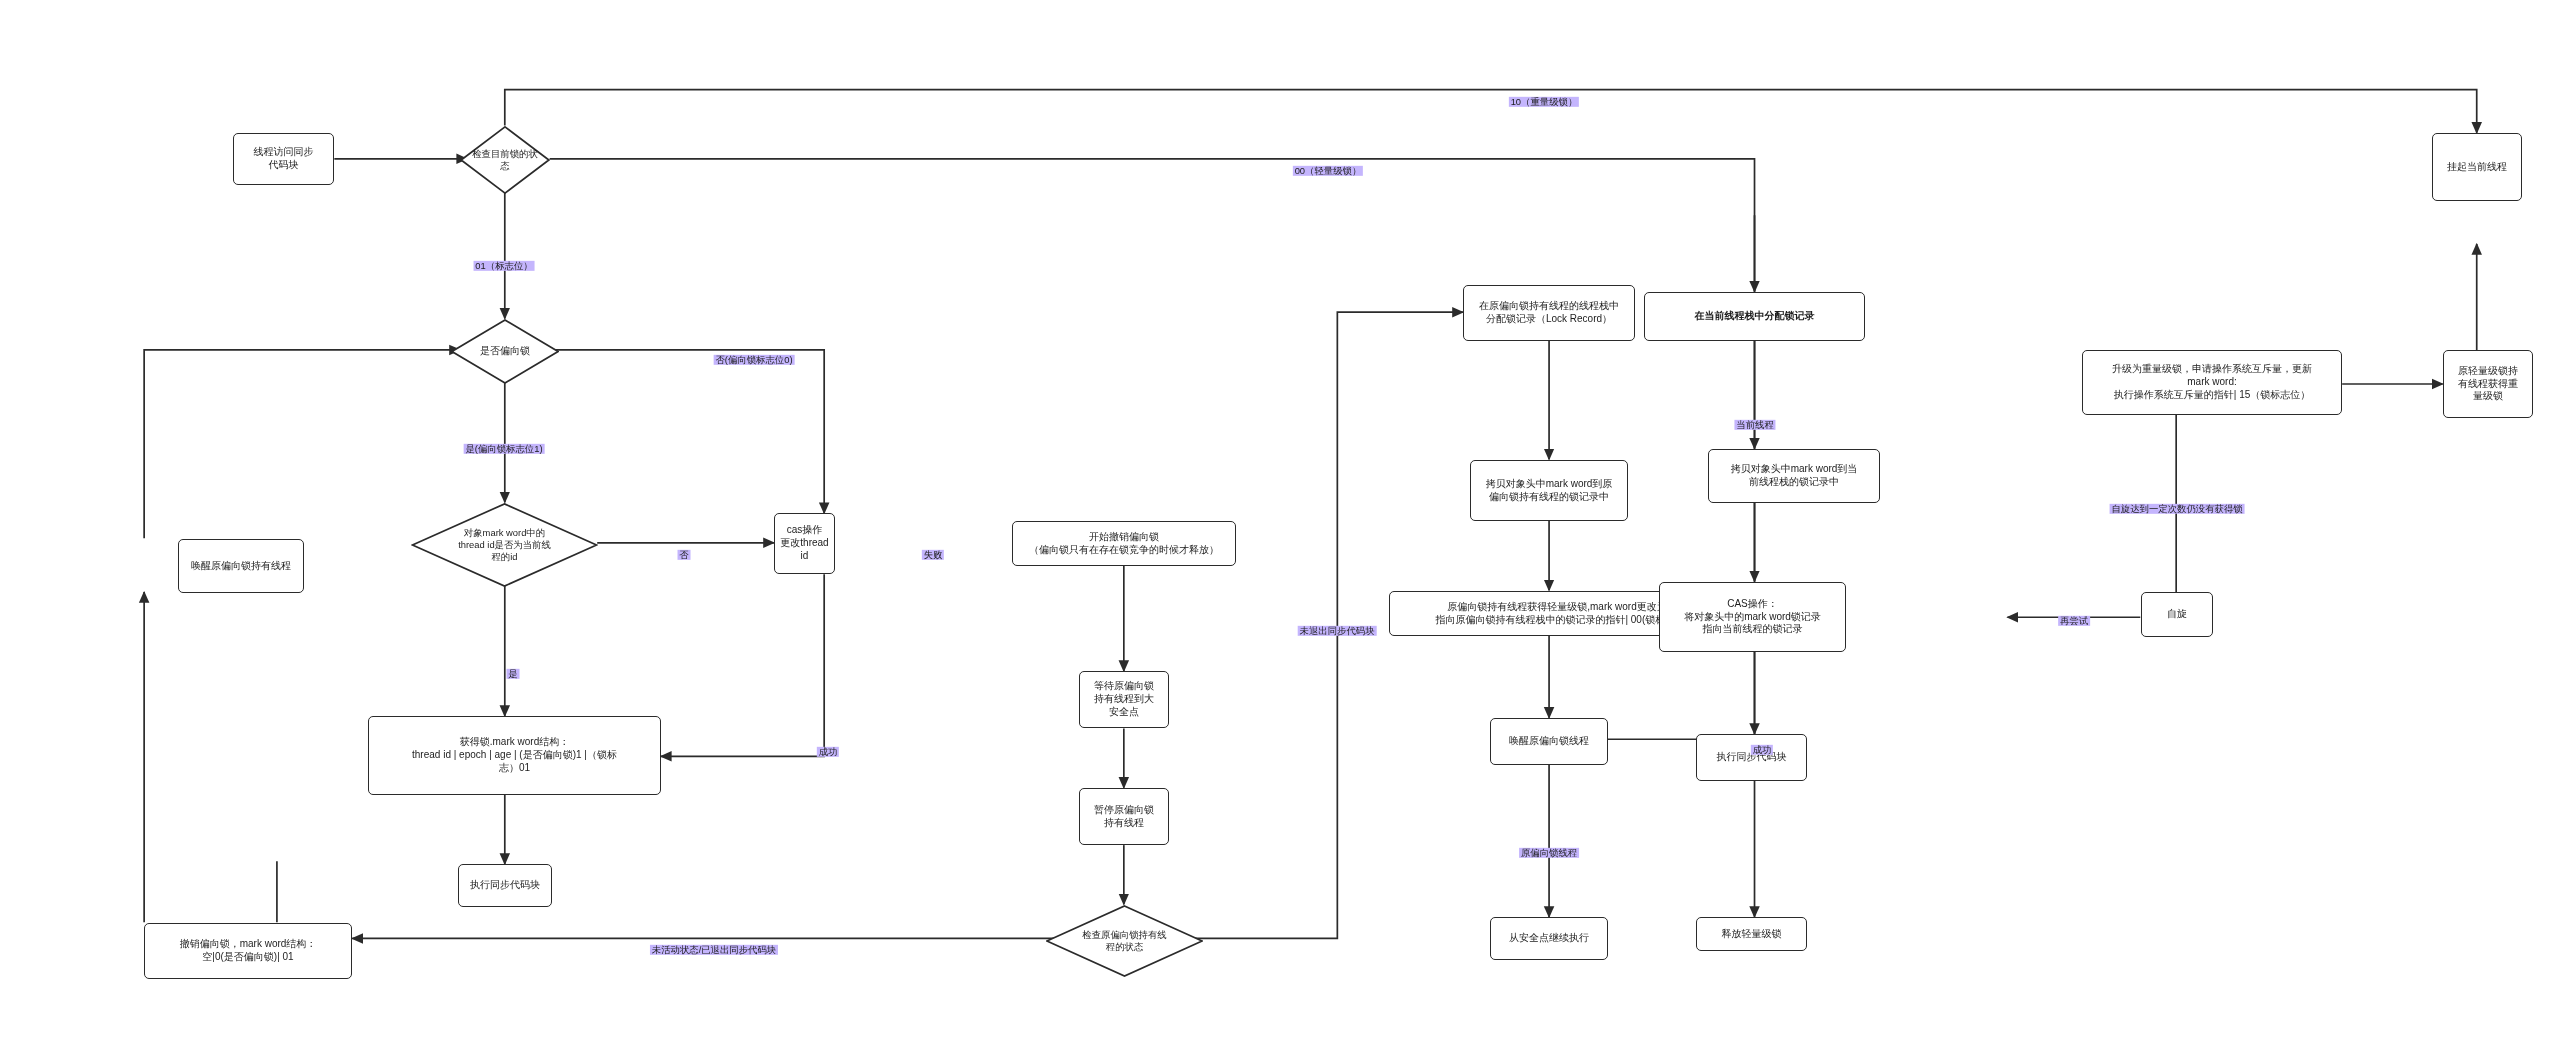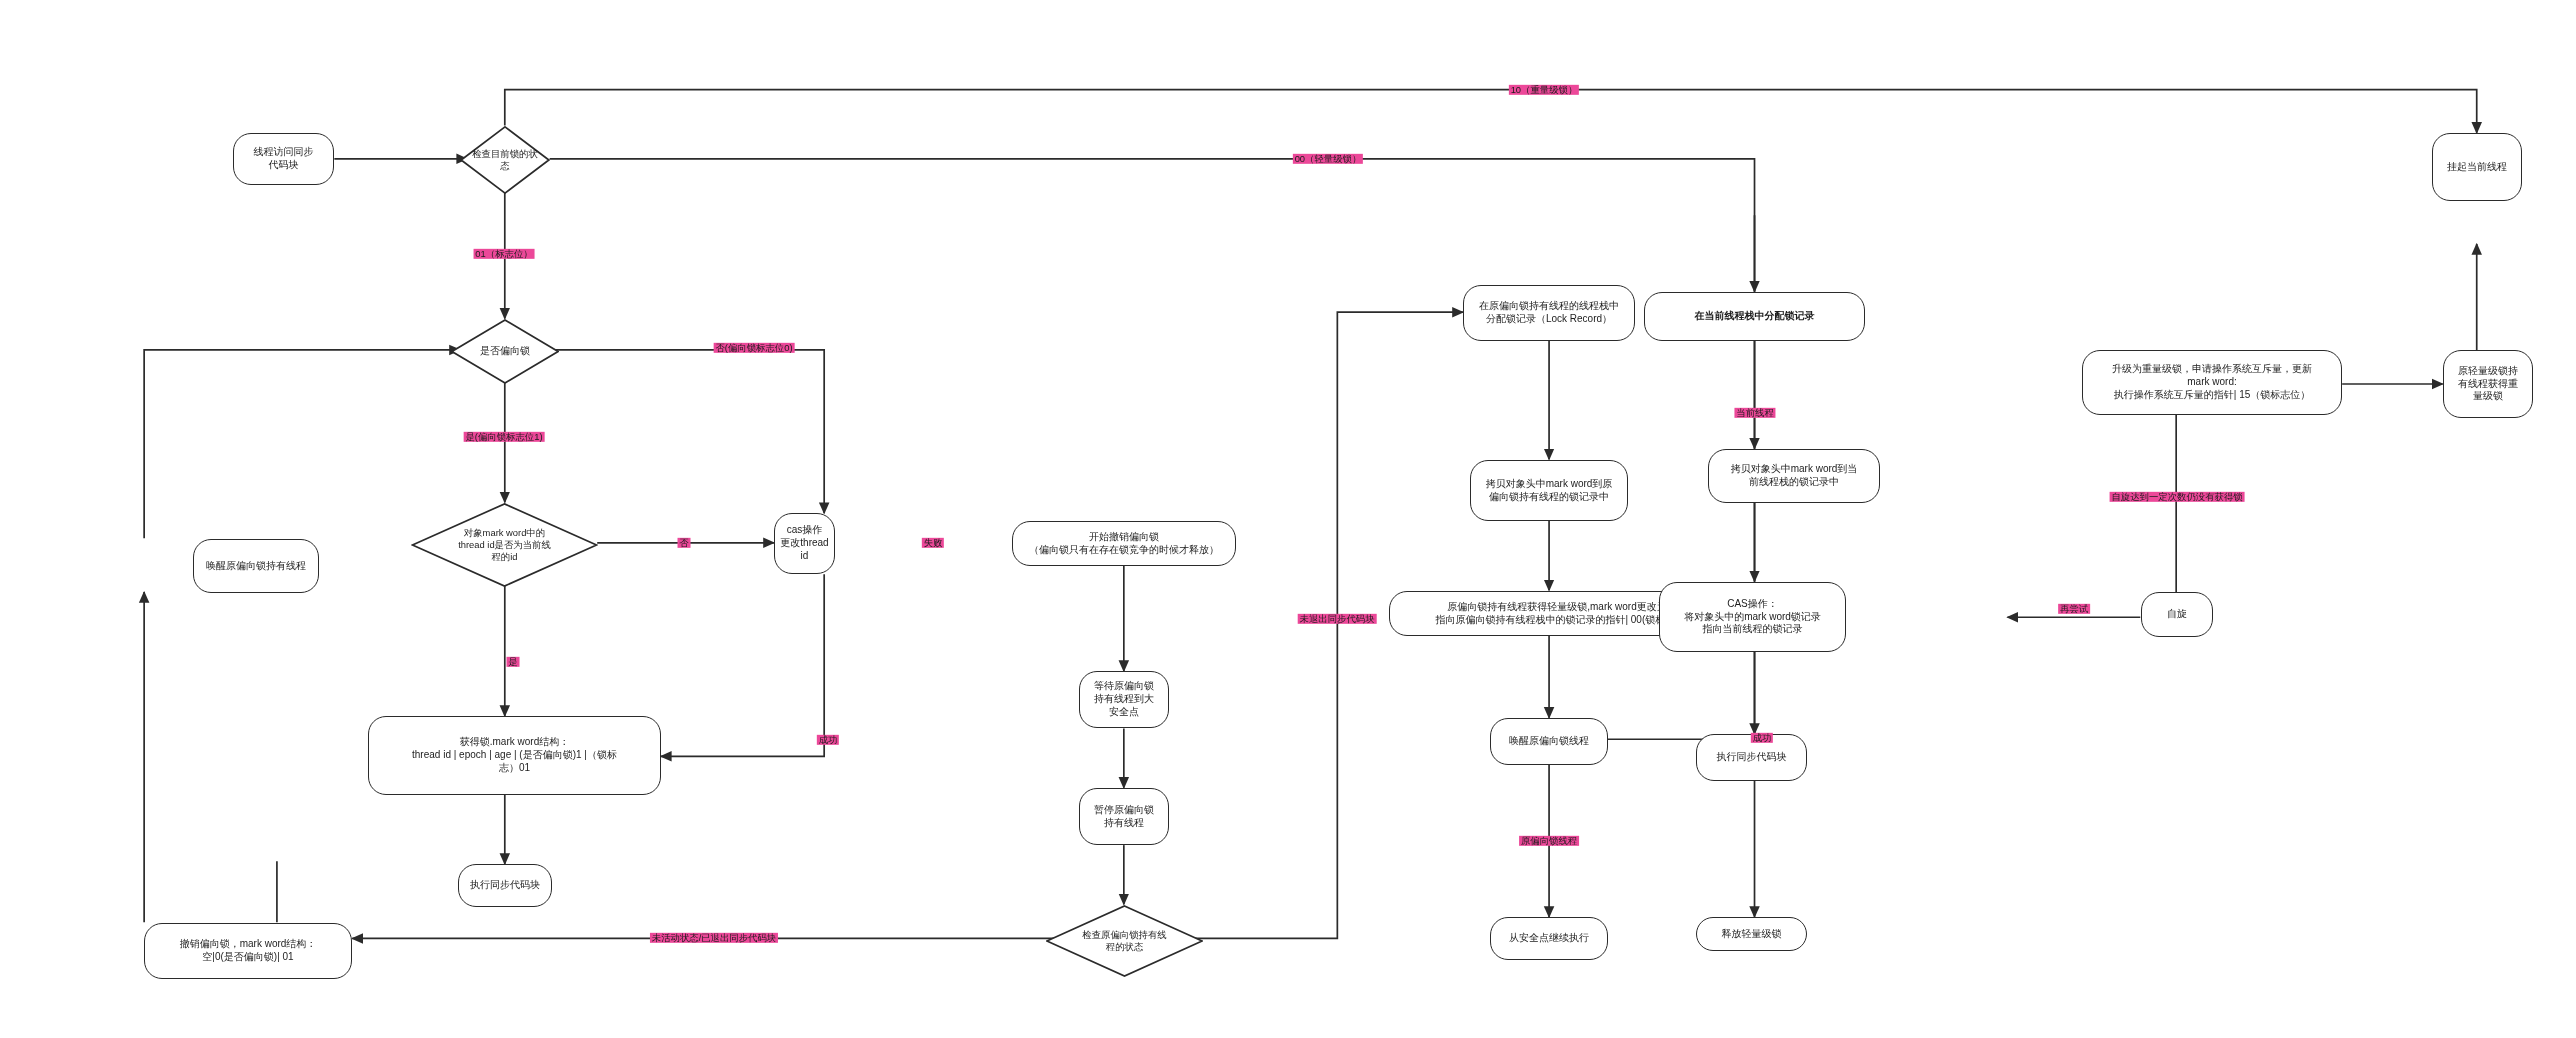--- a/index.html
+++ b/index.html
@@ -5,21 +5,21 @@
   html,body{margin:0;padding:0;background:#ffffff;}
   body{font-family:"Liberation Sans","DejaVu Sans",sans-serif;}
   #stage{position:relative;width:2576px;height:1038px;background:#ffffff;overflow:hidden;}
   svg#wires{position:absolute;left:0;top:0;width:2576px;height:1038px;pointer-events:none;}
 
   .node{
     position:absolute;
     box-sizing:border-box;
     border:1.4px solid #2b2b2b;
     background:#ffffff;
-    border-radius:18px;
+    border-radius:5px;
     display:flex;
     align-items:center;
     justify-content:center;
     text-align:center;
     color:#1c1c1c;
     line-height:1.28;
     white-space:pre-line;
     padding:2.7px 4.5px;
   }
   .diamond{
@@ -32,26 +32,27 @@
     position:absolute; left:0; top:0; width:100%; height:100%;
   }
   .diamond .dlabel{
     position:absolute; left:0; top:0; width:100%; height:100%;
     display:flex; align-items:center; justify-content:center;
     text-align:center; color:#1c1c1c; line-height:1.25; white-space:pre-line;
   }
   .elabel{
     position:absolute;
     color:#1c1c1c;
-    background:#ec4899;
+    background:#c4b5fd;
     white-space:nowrap;
     line-height:1.1;
     padding:0 1.8px;
     transform:translate(-50%,-50%);
     text-align:center;
+    margin-top:12px;
   }
   .f10{font-size:9.4px;}
   .f11{font-size:10px;}
 </style>
 </head>
 <body>
 
 <div id="stage">
 
   <svg id="wires" viewBox="0 0 2870 1157">
@@ -163,21 +164,21 @@
 
   <div class="node f11" style="left:368px;top:716px;width:293px;height:79px;">获得锁.mark word结构：
 thread id | epoch | age | (是否偏向锁)1 |（锁标
 志）01</div>
 
   <div class="node f11" style="left:458px;top:864px;width:94px;height:43px;">执行同步代码块</div>
 
   <div class="node f11" style="left:144px;top:923px;width:208px;height:56px;">撤销偏向锁，mark word结构：
 空|0(是否偏向锁)| 01</div>
 
-  <div class="node f11" style="left:178px;top:539px;width:126px;height:54px;margin-left:15px;">唤醒原偏向锁持有线程</div>
+  <div class="node f11" style="left:178px;top:539px;width:126px;height:54px;">唤醒原偏向锁持有线程</div>
 
   <div class="node f11" style="left:1012px;top:521px;width:224px;height:45px;">开始撤销偏向锁
 （偏向锁只有在存在锁竞争的时候才释放）</div>
 
   <div class="node f11" style="left:1079px;top:671px;width:90px;height:57px;">等待原偏向锁
 持有线程到大
 安全点</div>
 
   <div class="node f11" style="left:1079px;top:788px;width:90px;height:57px;">暂停原偏向锁
 持有线程</div>

